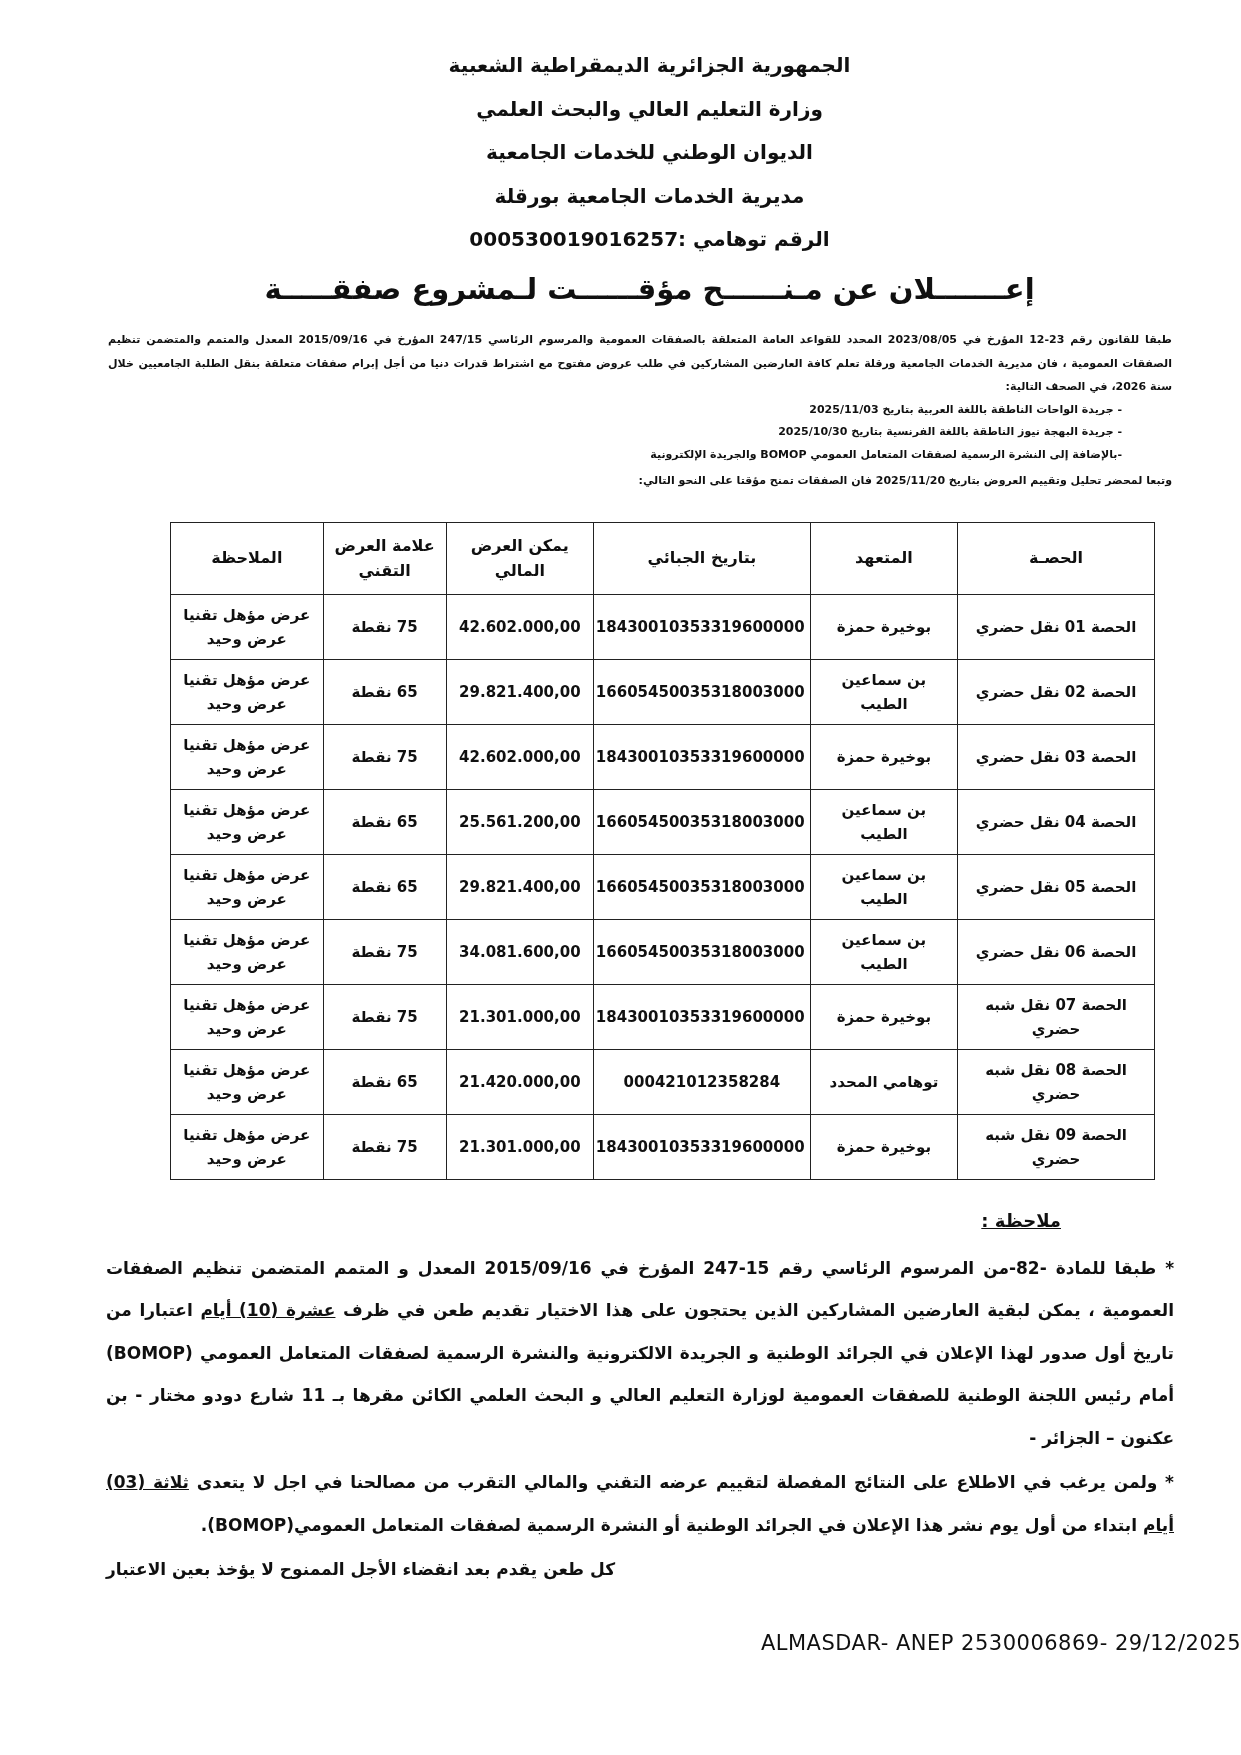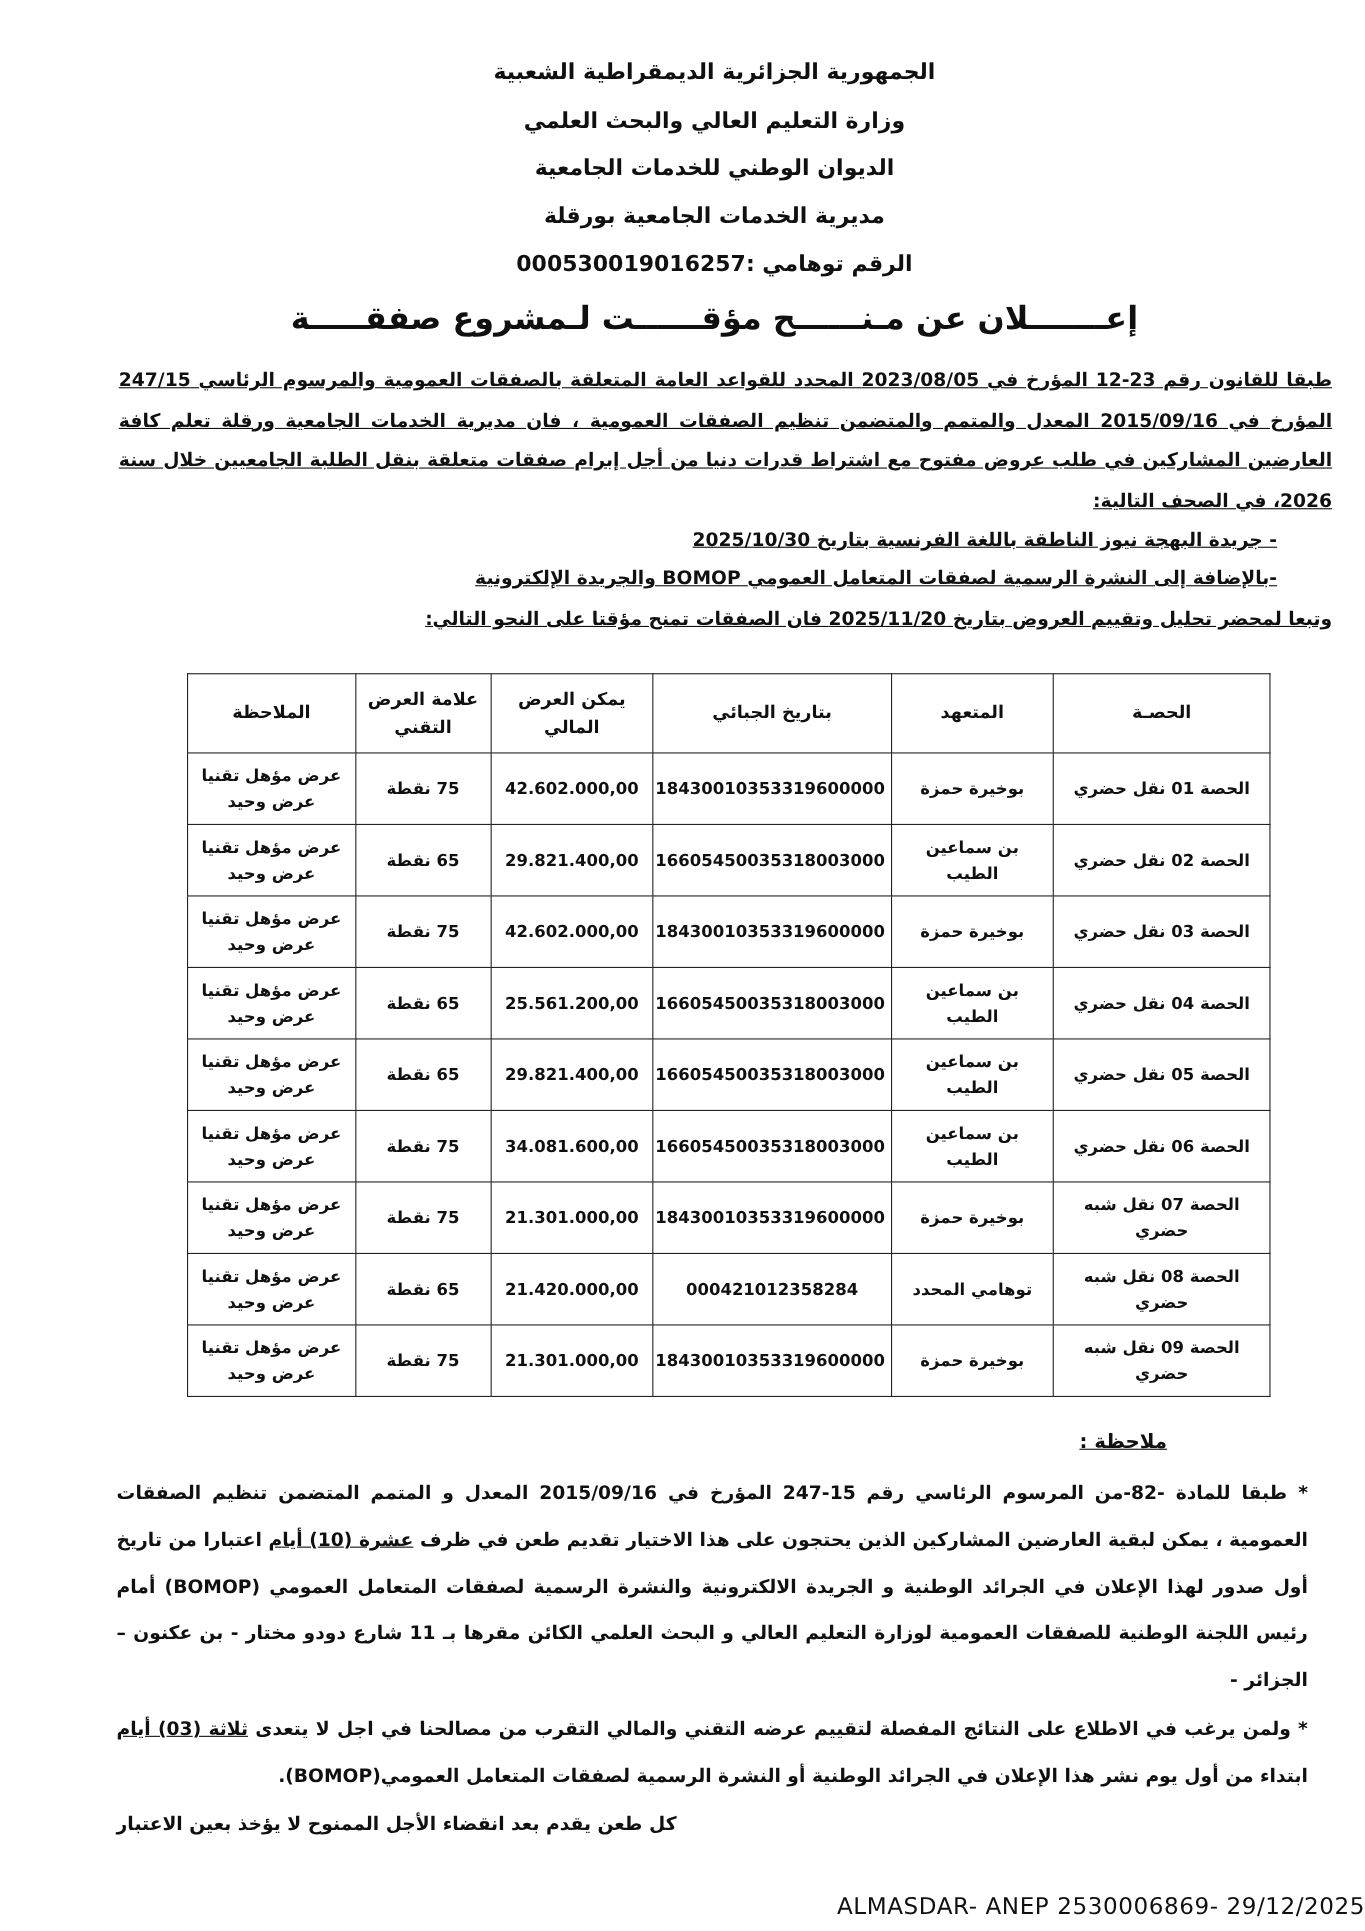--- a/index.html
+++ b/index.html
@@ -29,24 +29,23 @@
   .doc-title {
     margin-top: 10px;
     text-align: center;
     font-size: 29px;
     font-weight: 700;
     letter-spacing: 0.5px;
     white-space: nowrap;
   }
   
   .intro {
-    margin: 22px 30px 0 50px;
-    font-size: 17px;
-    font-weight: 700;
-    text-decoration: underline;
+    margin: 22px 69px 0 50px;
+    font-size: 11px;
+    font-weight: 700;
   }
   .intro .para {
     text-align: justify;
     line-height: 2.15;
   }
   .intro .bullet {
     line-height: 2.05;
     padding-right: 50px;
   }
   .intro .closing {
@@ -88,21 +87,21 @@
   }
   .notes-heading {
     text-decoration: underline;
     font-size: 18px;
     margin-right: 128px;
     margin-bottom: 16px;
   }
   .note-para {
     text-align: justify;
     line-height: 2.5;
-    margin: 0 0 2px 0;
+    margin: 0 15px 2px 0;
   }
   .note-para .u { text-decoration: underline; }
   .appeal {
     text-align: left;
     line-height: 2.3;
     margin-top: 4px;
   }
   
   .footer-credit {
     direction: ltr;
@@ -123,20 +122,21 @@
     <div class="hline">وزارة التعليم العالي والبحث العلمي</div>
     <div class="hline">الديوان الوطني للخدمات الجامعية</div>
     <div class="hline">مديرية الخدمات الجامعية بورقلة</div>
     <div class="hline">الرقم توهامي :000530019016257</div>
   </div>
 
   <div class="doc-title">إعـــــــلان عن مـنــــــح مؤقــــــت لـمشروع صفقـــــة</div>
 
   <div class="intro">
     <div class="para">طبقا للقانون رقم 23-12 المؤرخ في 2023/08/05 المحدد للقواعد العامة المتعلقة بالصفقات العمومية والمرسوم الرئاسي 247/15 المؤرخ في 2015/09/16 المعدل والمتمم والمتضمن تنظيم الصفقات العمومية ، فان مديرية الخدمات الجامعية ورقلة تعلم كافة العارضين المشاركين في طلب عروض مفتوح مع اشتراط قدرات دنيا من أجل إبرام صفقات متعلقة بنقل الطلبة الجامعيين خلال سنة 2026، في الصحف التالية:</div>
+    <div class="bullet">- جريدة الواحات الناطقة باللغة العربية بتاريخ 2025/11/03</div>
     <div class="bullet">- جريدة البهجة نيوز الناطقة باللغة الفرنسية بتاريخ 2025/10/30</div>
     <div class="bullet">-بالإضافة إلى النشرة الرسمية لصفقات المتعامل العمومي BOMOP والجريدة الإلكترونية</div>
     <div class="closing">وتبعا لمحضر تحليل وتقييم العروض بتاريخ 2025/11/20 فان الصفقات تمنح مؤقتا على النحو التالي:</div>
   </div>
 
   <table class="results">
     <colgroup>
       <col class="c-lot">
         <col class="c-vendor">
         <col class="c-tax">

